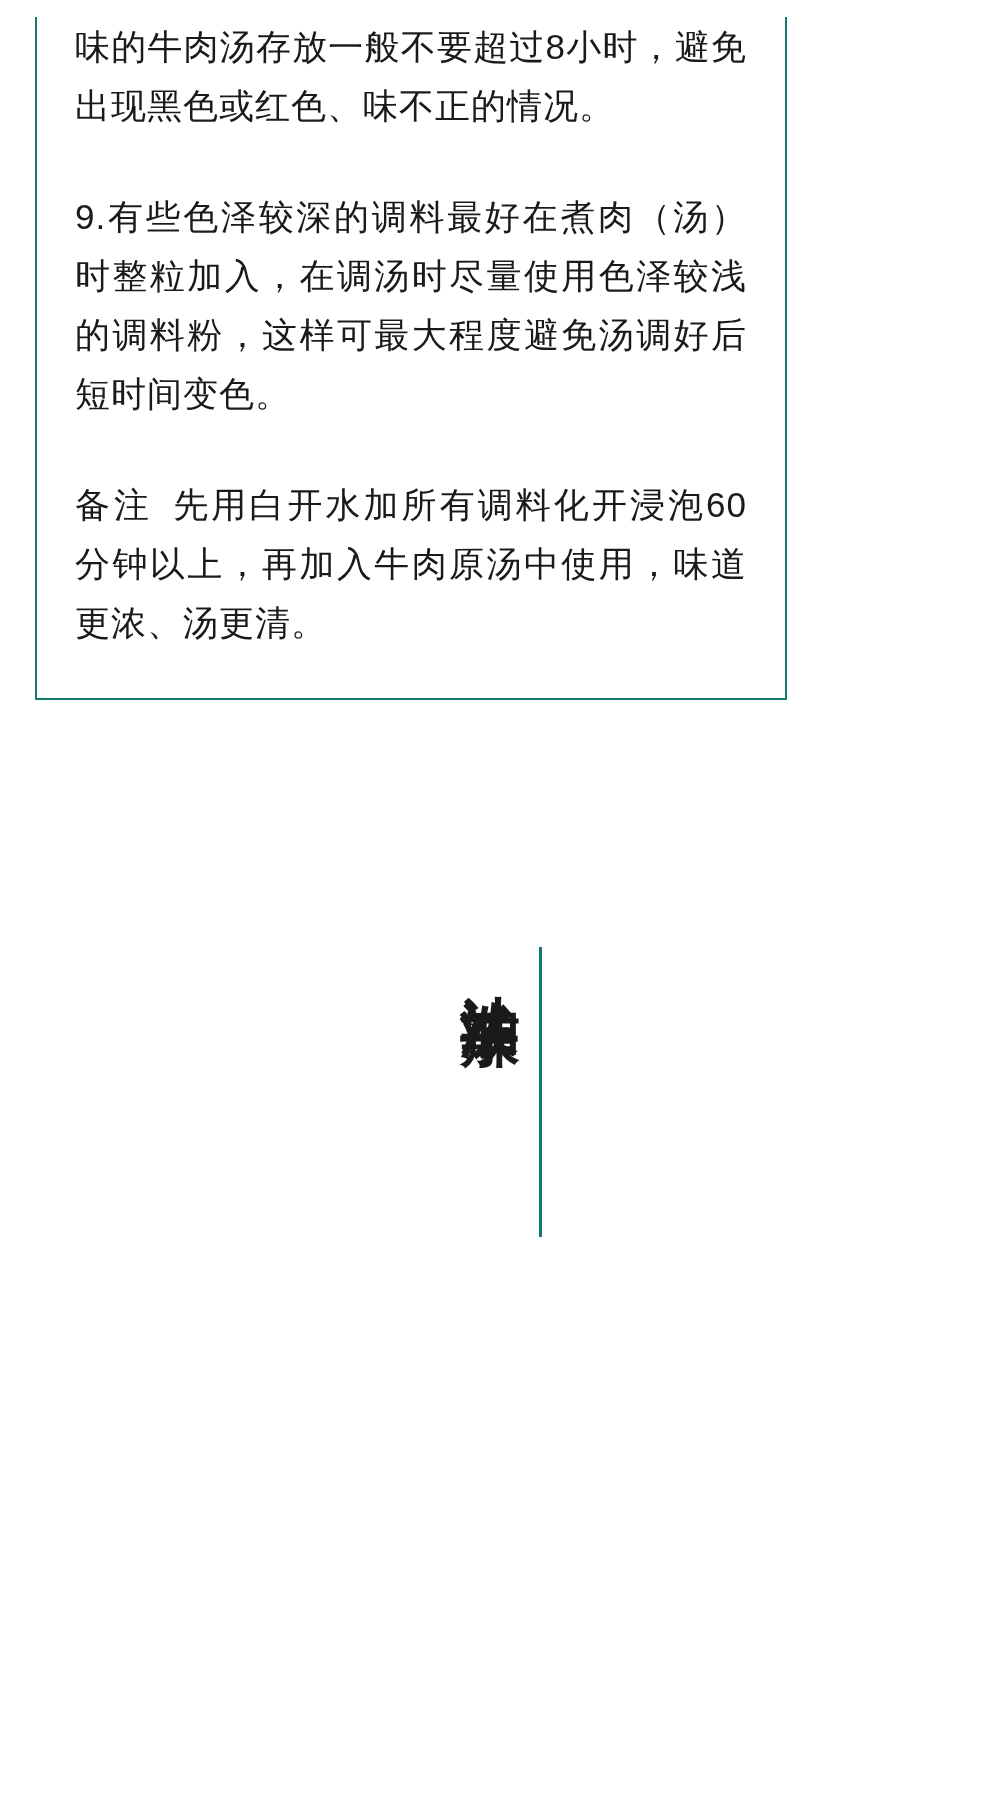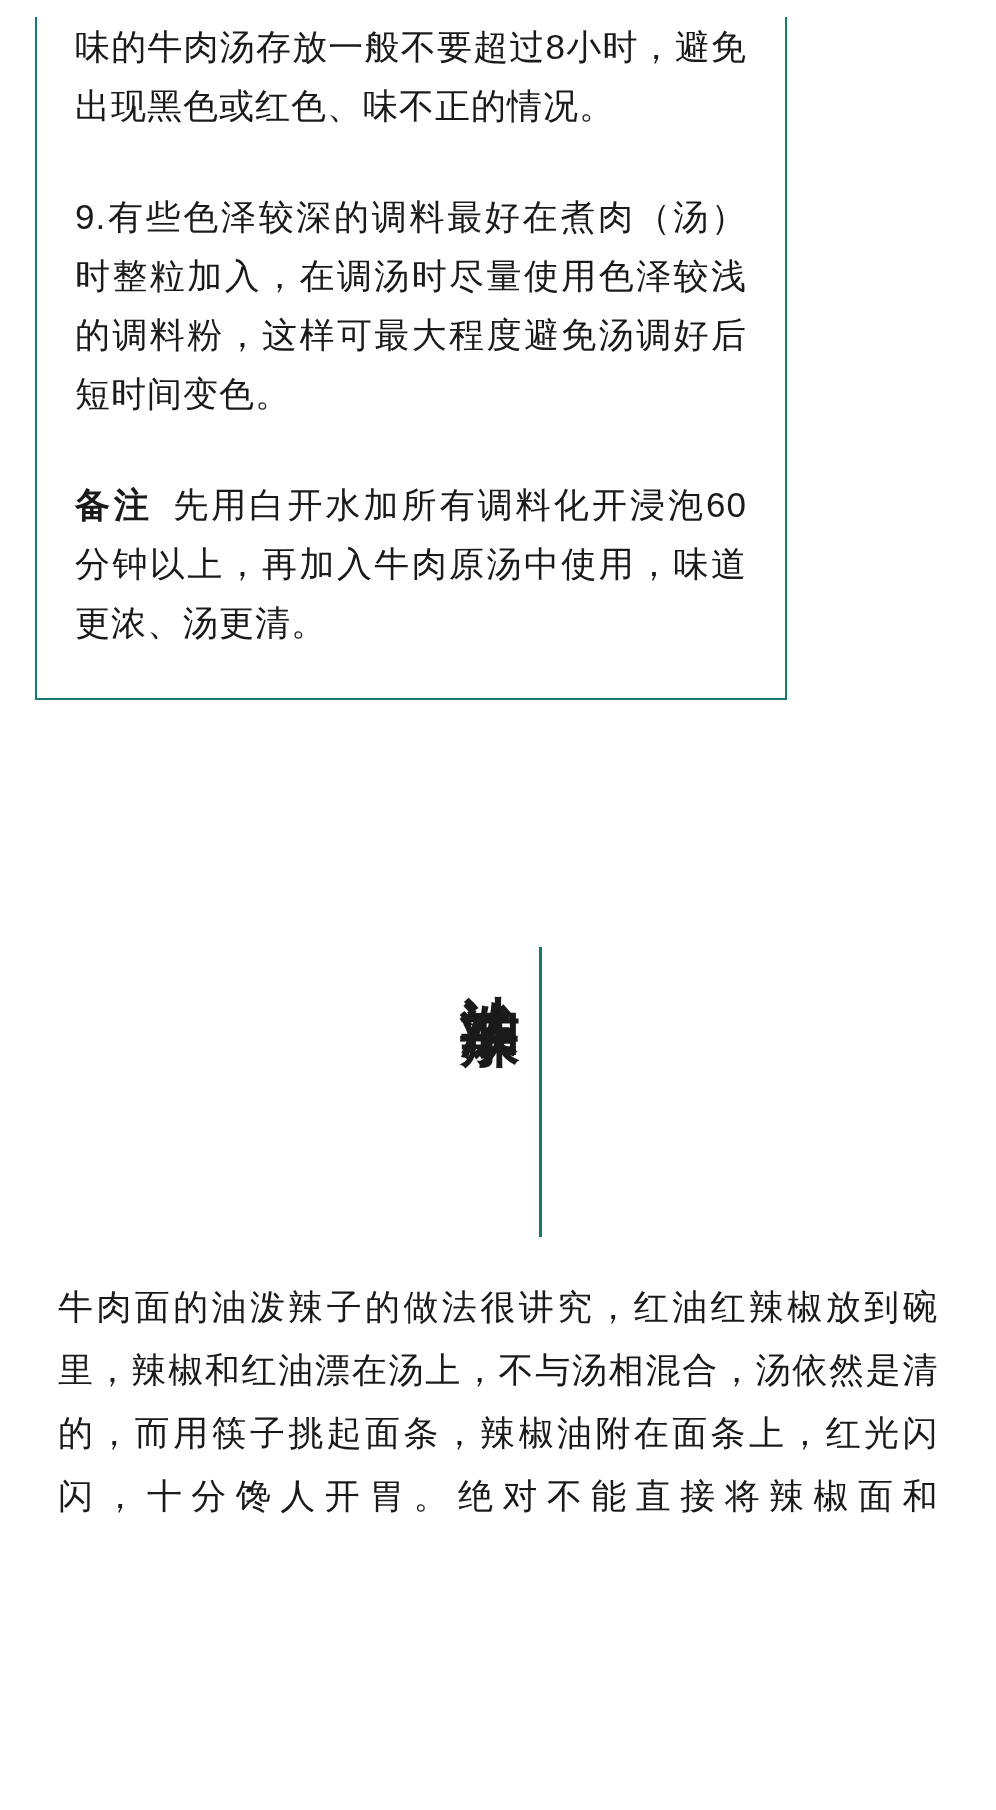--- a/index.html
+++ b/index.html
@@ -43,21 +43,21 @@
     color: #1a1a1a;
     margin: 0;
   }
   .para + .para {
     margin-top: 52px;
   }
   .para.first {
     margin-top: 0;
   }
   .label-bold {
-    font-weight: bold;
+    font-weight: normal;
     letter-spacing: 2px;
   }
   .label-gap {
     display: inline-block;
     width: 18px;
   }
 
   
   .chapter {
     position: absolute;
@@ -121,17 +121,14 @@
     </p>
   </div>
 
   <div class="chapter">
     <div class="chapter-inner">
       <div class="chapter-rule"></div>
       <div class="chapter-title">油泼辣子</div>
     </div>
   </div>
 
-  <div class="body-block">
-    <p class="body-para">牛肉面的油泼辣子的做法很讲究，红油红辣椒放到碗里，辣椒和红油漂在汤上，不与汤相混合，汤依然是清的，而用筷子挑起面条，辣椒油附在面条上，红光闪闪，十分馋人开胃。绝对不能直接将辣椒面和</p>
-  </div>
 
 </div>
 
 </body></html>

